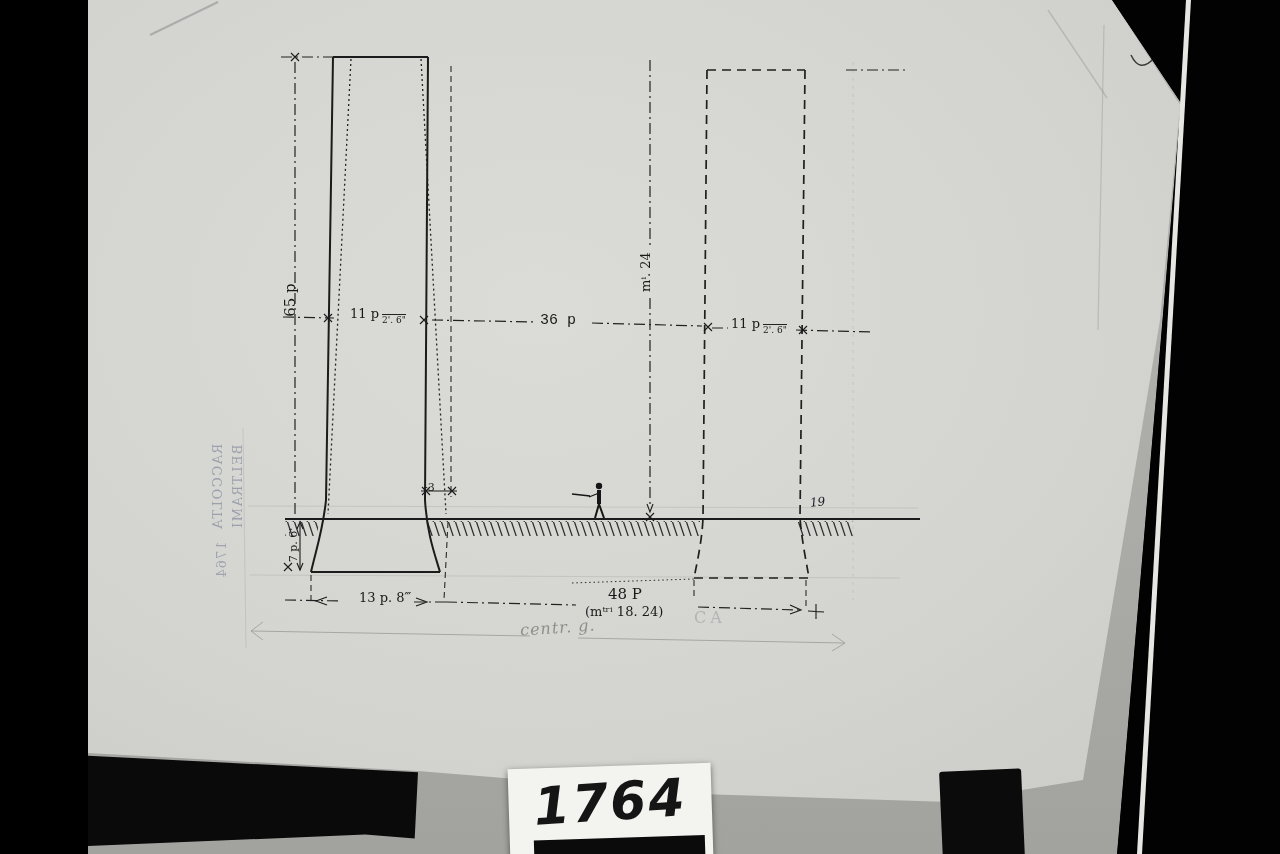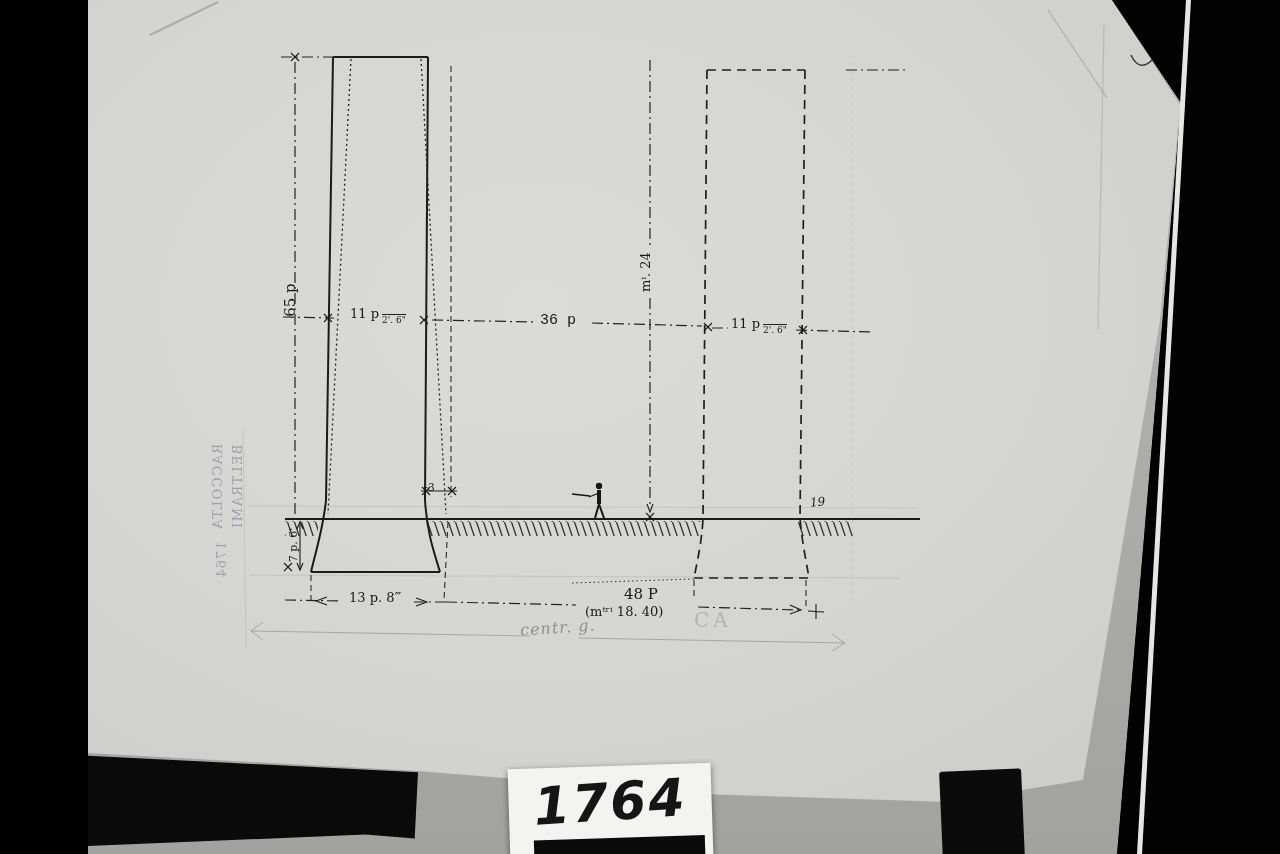--- a/index.html
+++ b/index.html
@@ -38,21 +38,21 @@
     flex-direction:column;justify-content:center;text-align:center;
     transform:rotate(-90deg) scaleX(-1);color:#8d93a3;opacity:.8;font-size:13px;
     letter-spacing:1.5px;line-height:1.55;font-family:"DejaVu Serif",serif;}
   .stamp-year{position:absolute;left:194px;top:550px;width:60px;height:20px;display:flex;
     justify-content:center;transform:rotate(-90deg) scaleX(-1);color:#8d93a3;opacity:.75;
     font-size:13px;letter-spacing:1px;}
 
   .note-pencil{position:absolute;left:520px;top:618px;color:#8e8e8a;font-size:16px;
     font-style:italic;transform:rotate(-4deg);letter-spacing:1px;}
   .faint-mark{position:absolute;left:694px;top:608px;color:rgba(140,140,148,.45);
-    font-size:20px;letter-spacing:4px;}
+    font-size:16px;letter-spacing:4px;}
   .note-19{position:absolute;left:810px;top:495px;font-size:12px;font-style:italic;
     transform:rotate(-6deg);color:#20202a;}
 
   
   .bar-left{position:absolute;left:88px;top:752px;width:330px;height:96px;background:#0a0a0a;
     clip-path:polygon(0 4%,100% 21%,99% 90%,84% 86%,0 98%);}
   .card{position:absolute;left:509px;top:766px;width:203px;height:95px;background:#f3f3f0;
     transform:rotate(-1.8deg);box-shadow:0 2px 6px rgba(0,0,0,.5);}
   .card-number{position:absolute;left:0;right:0;top:6px;text-align:center;font-size:52px;
     font-family:"DejaVu Sans",sans-serif;font-weight:bold;font-style:italic;color:#151515;
@@ -171,25 +171,25 @@
   <div class="label big" style="left:540px;top:312px;font-family:Liberation Mono, monospace;">36 p</div>
 
   <div class="label" style="left:731px;top:316px;"><span>11 p</span><span class="dim-sub">2'. 6"</span></div>
 
   <div class="label v-label" style="left:613px;top:264px;width:64px;height:16px;">mⁱ. 24</div>
 
   <div class="label" style="left:424px;top:481px;font-size:11px;">-3</div>
 
   <div class="label v-label" style="left:265px;top:538px;width:56px;height:14px;font-size:11px;">7 p. 6'</div>
 
-  <div class="label" style="left:349px;top:590px;">13 p. 8‴</div>
-
-  <div class="label big" style="left:608px;top:585px;margin-left:16px;">48 P</div>
-
-  <div class="label" style="left:585px;top:604px;">(mᵗʳⁱ 18. 40)</div>
+  <div class="label" style="left:359px;top:590px;">13 p. 8‴</div>
+
+  <div class="label big" style="left:608px;top:585px;">48 P</div>
+
+  <div class="label" style="left:585px;top:604px;">(mᵗʳⁱ 18. 24)</div>
 
   <div class="note-19">19</div>
 
   <div class="note-pencil">centr. g.</div>
   <div class="faint-mark">CA</div>
 
   <div class="stamp">
     <span>RACCOLTA</span>
     <span>BELTRAMI</span>
   </div>

